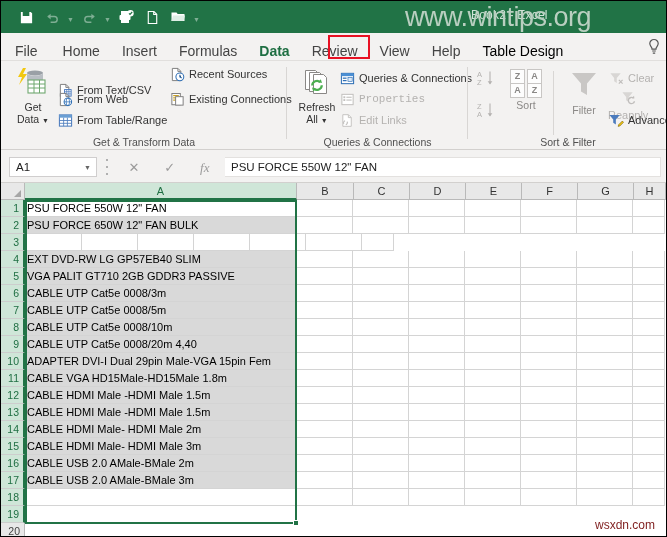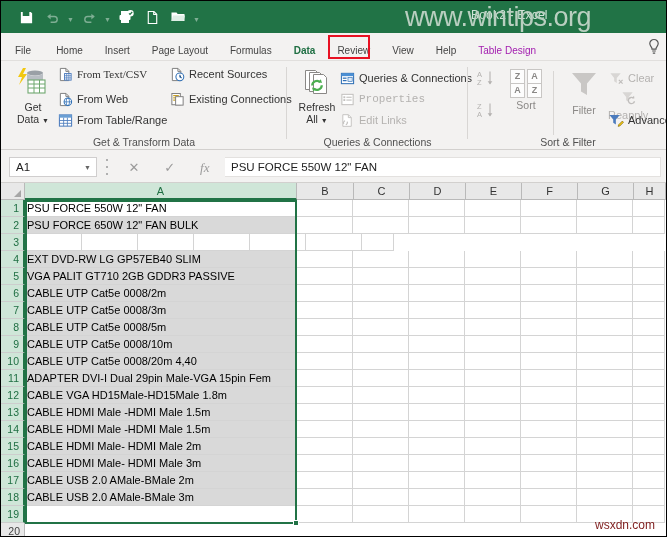--- a/index.html
+++ b/index.html
@@ -50,29 +50,29 @@
   
   .tabbar {
     position: absolute; left: 0; top: 32px; width: 667px; height: 28px;
     background: #f3f2f1;
     display: flex; align-items: center;
     border-bottom: 1px solid #e1dfdd;
   }
   .tab {
     height: 28px; padding: 0 11px;
     display: flex; align-items: center;
-    font-size: 10px; color: #444444; white-space: nowrap; margin-top: 8px;
+    font-size: 14px; color: #444444; white-space: nowrap; margin-top: 8px;
   }
   .tab.first { padding-left: 14px; padding-right: 14px; }
   .tab.active { color: #1f6f43; font-weight: 600; position: relative; }
   .tab.active::after {
     content: ""; position: absolute; left: 10px; right: 10px; bottom: 2px;
     height: 2px; background: #217346;
   }
-  .tab.tabledesign { color: #a21caf; }
+  .tab.tabledesign { color: #000000; }
   .tab-red-box {
     position: absolute; left: 327px; top: 34px;
     width: 42px; height: 24px;
     border: 2px solid #e81123;
     pointer-events: none;
   }
   .bulb {
     position: absolute; left: 645px; top: 37px;
     width: 16px; height: 18px; color: #555;
   }
@@ -279,21 +279,20 @@
       <div class="qat-caret">▼</div>
     </div>
     <div class="title-text">Book2 - Excel</div>
     <div class="watermark-top">www.wintips.org</div>
   </div>
 
   <div class="tabbar">
     <div class="tab first">File</div>
     <div class="tab">Home</div>
     <div class="tab">Insert</div>
-    <div class="tab">Page Layout</div>
     <div class="tab">Formulas</div>
     <div class="tab active">Data</div>
     <div class="tab">Review</div>
     <div class="tab">View</div>
     <div class="tab">Help</div>
     <div class="tab tabledesign">Table Design</div>
   </div>
   <div class="tab-red-box"></div>
   <div class="bulb">
     <svg width="16" height="18" viewBox="0 0 16 18">
@@ -313,21 +312,21 @@
             <ellipse cx="19" cy="6" rx="8" ry="2.6" fill="#9aa0a6"></ellipse>
             <path fill="#b9bec4" d="M11 6v7c0 1.4 3.6 2.6 8 2.6s8-1.2 8-2.6V6c0 1.4-3.6 2.6-8 2.6S11 7.4 11 6z"></path>
             <rect x="12" y="13" width="17" height="13" fill="#fff" stroke="#6fa86f" stroke-width="1.1"></rect>
             <path stroke="#6fa86f" stroke-width="1" d="M12 17h17M12 21h17M18 13v13M23.5 13v13"></path>
           </svg>
         </div>
         <div class="bl">Get</div>
         <div class="bl"><span>Data</span> <span style="font-size:7px;">▼</span></div>
       </div>
 
-      <div class="smallitem" style="left:56px; top:4px;font-family:Liberation Serif, serif;">
+      <div class="smallitem" style="left:56px; top:20px;">
         <span class="si">
           <svg width="15" height="15" viewBox="0 0 16 16">
               <path fill="#fff" stroke="#7a7a7a" stroke-width="1" d="M2.5 1.5h6L11.5 4.5v10h-9z"></path>
               <path fill="none" stroke="#7a7a7a" stroke-width="1" d="M8.4 1.7v3h3"></path>
               <rect x="7" y="7" width="7" height="7" fill="#fff" stroke="#4b7bbd" stroke-width="1"></rect>
               <path stroke="#4b7bbd" stroke-width=".8" d="M7 9.3h7M7 11.6h7M9.3 7v7M11.6 7v7"></path>
             </svg>
         </span>
         <span>From Text/CSV</span>
       </div>
@@ -634,30 +633,20 @@
         <div class="cell a shade">VGA PALIT GT710 2GB GDDR3 PASSIVE</div>
         <div class="cell o" style="width:57px;"></div>
         <div class="cell o" style="width:56px;"></div>
         <div class="cell o" style="width:56px;"></div>
         <div class="cell o" style="width:56px;"></div>
         <div class="cell o" style="width:56px;"></div>
         <div class="cell o" style="width:56px;"></div>
         <div class="cell o" style="width:32px;"></div>
       </div>
 
-      <div class="row">
-        <div class="cell a shade">CABLE UTP Cat5e 0008/2m</div>
-        <div class="cell o" style="width:57px;"></div>
-        <div class="cell o" style="width:56px;"></div>
-        <div class="cell o" style="width:56px;"></div>
-        <div class="cell o" style="width:56px;"></div>
-        <div class="cell o" style="width:56px;"></div>
-        <div class="cell o" style="width:56px;"></div>
-        <div class="cell o" style="width:32px;"></div>
-      </div>
 
       <div class="row">
         <div class="cell a shade">CABLE UTP Cat5e 0008/3m</div>
         <div class="cell o" style="width:57px;"></div>
         <div class="cell o" style="width:56px;"></div>
         <div class="cell o" style="width:56px;"></div>
         <div class="cell o" style="width:56px;"></div>
         <div class="cell o" style="width:56px;"></div>
         <div class="cell o" style="width:56px;"></div>
         <div class="cell o" style="width:32px;"></div>

